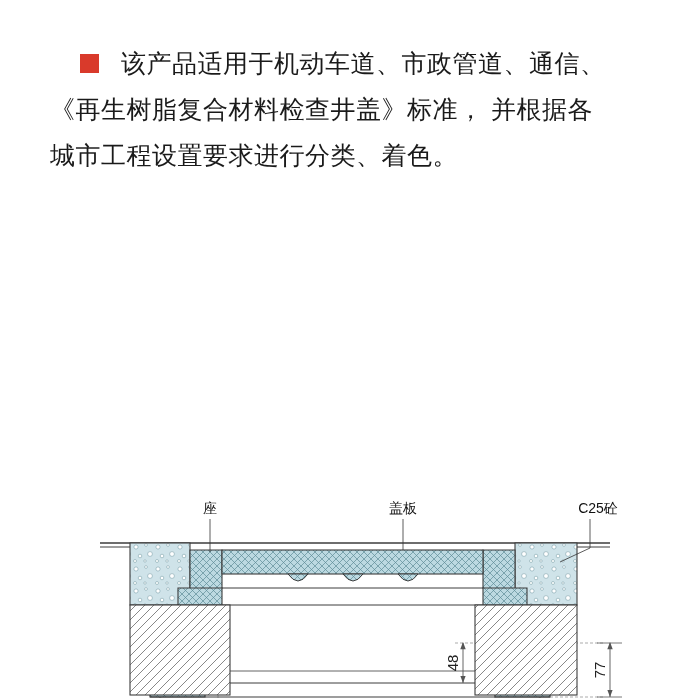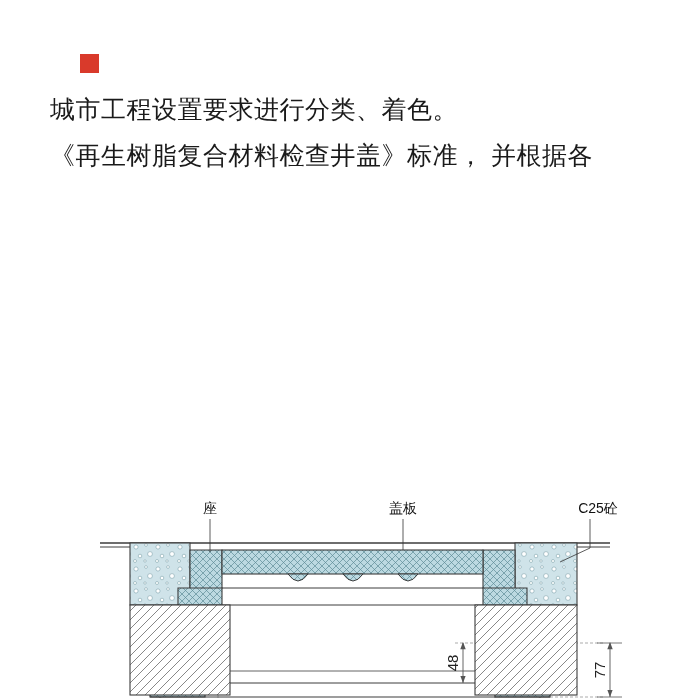--- a/index.html
+++ b/index.html
@@ -47,23 +47,23 @@
   .labeltext{
     font-family:"Liberation Sans","DejaVu Sans",sans-serif;
     font-size:14px;
     fill:#111;
   }
 </style>
 </head>
 <body>
 
 <div class="text-block">
-  <div class="para-line first"><span class="bullet"></span></div>
+  <div class="para-line first"><span class="bullet"></span><span>该产品适用于机动车道、市政管道、通信、</span></div>
+  <div class="para-line">《再生树脂复合材料检查井盖》标准， 并根据各</div>
   <div class="para-line">城市工程设置要求进行分类、着色。</div>
-  <div class="para-line">《再生树脂复合材料检查井盖》标准， 并根据各</div>
 </div>
 
 <div class="drawing">
 <svg width="700" height="400" viewBox="0 0 700 400" xmlns="http://www.w3.org/2000/svg">
   <defs>
 
     <pattern id="xhatch" width="7" height="7" patternUnits="userSpaceOnUse">
       <rect width="7" height="7" fill="#bcd9e1"></rect>
       <path d="M0,0 L7,7 M7,0 L0,7" stroke="#5d8b97" stroke-width="0.7"></path>
     </pattern>

